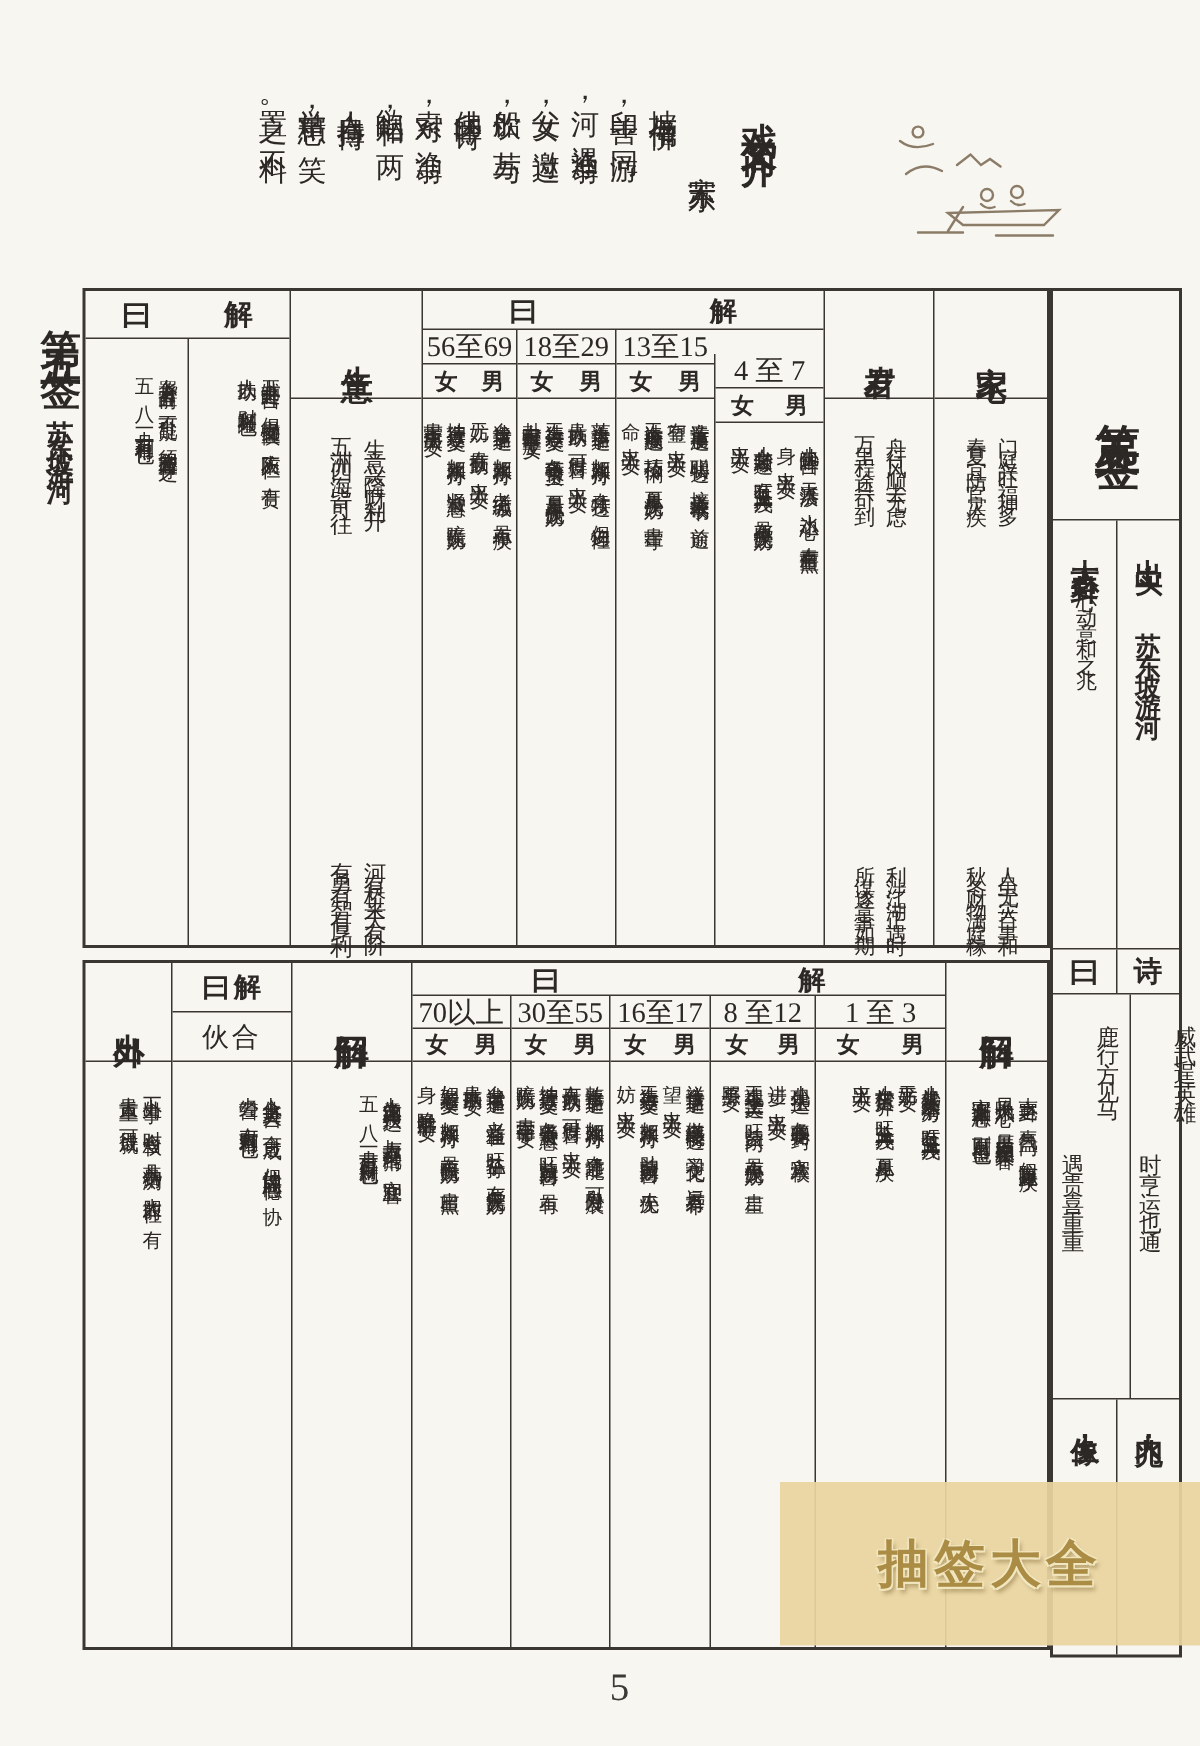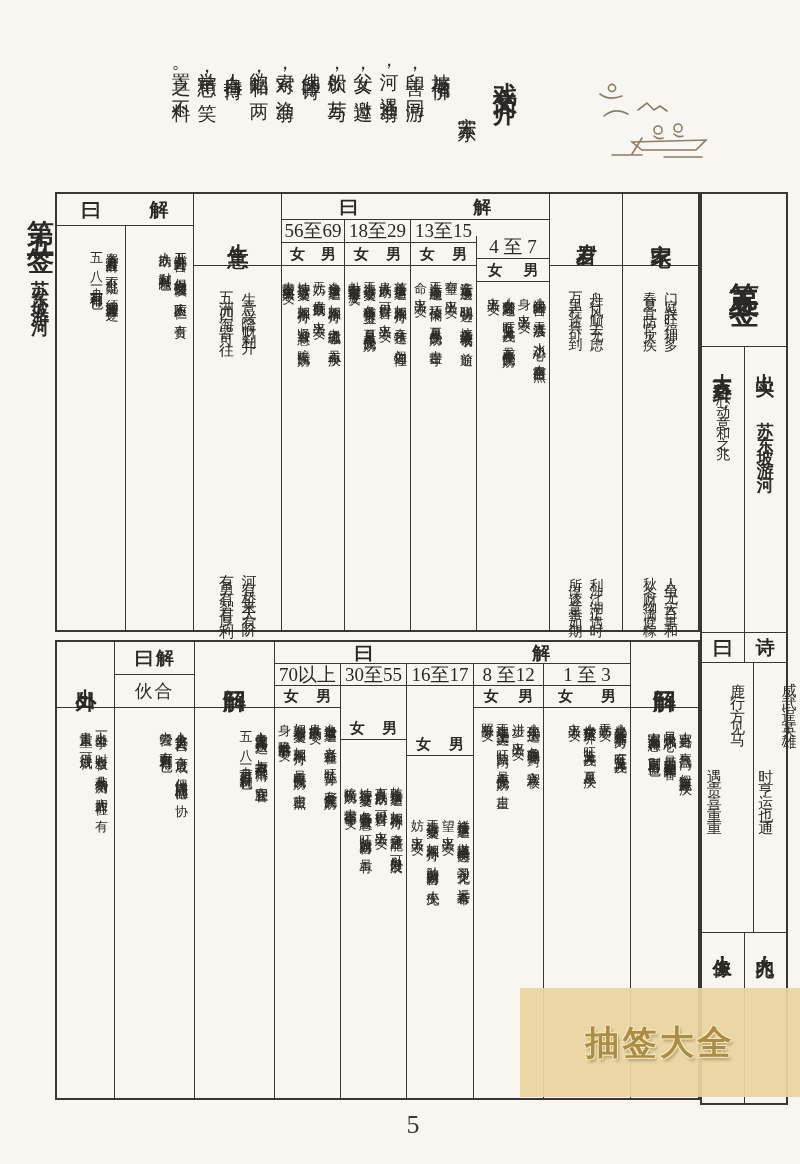--- a/index.html
+++ b/index.html
@@ -72,21 +72,21 @@
   .t2 .tall-h{height:66px;}
   .t2 .span-h{height:22px;}
   .t2 .range{height:22px;}
   .t2 .genders{height:22px;}
   .chuwai{width:57px;}
   .hehuo{width:80px;}
   .hh-h1{height:33px;border-bottom:1.6px solid var(--bd);display:flex;justify-content:center;gap:3px;align-items:center;font-size:18px;font-weight:700;}
   .hh-h2{height:33px;border-bottom:1.6px solid var(--bd);display:flex;align-items:center;justify-content:center;font-size:18px;font-weight:400;letter-spacing:.1em;}
   .jiesmall{width:80px;}
   .ag2{width:356px;}
-  .bc65{width:65px;}.bc66{width:66px;gap:32px;}.bc67{width:67px;gap:48px;}.bc70{width:70px;}.bc88{flex:1;justify-content:flex-end;}
+  .bc65{width:65px;}.bc66{width:66px;}.bc67{width:67px;}.bc70{width:70px;}.bc88{flex:1;justify-content:flex-end;}
   .jieright{flex:1;}
   .plain-body{flex:1;padding:13px 5px 0 0;min-height:0;}
 
   
   .rp{position:absolute;left:700px;top:192px;width:88px;height:913px;border:2px solid var(--bd);display:flex;flex-direction:column;}
   .rp-sign{height:153px;border-bottom:1.6px solid var(--bd);display:flex;align-items:center;justify-content:center;}
   .rp-sign .v{font-size:30px;font-weight:700;letter-spacing:.25em;line-height:1;}
   .rp-info{height:286px;border-bottom:1.6px solid var(--bd);display:flex;}
   .rp-cell{flex:1;display:flex;flex-direction:column;align-items:center;padding-top:10px;}
   .rp-gua-title{font-size:19px;font-weight:700;letter-spacing:.18em;line-height:1;}

